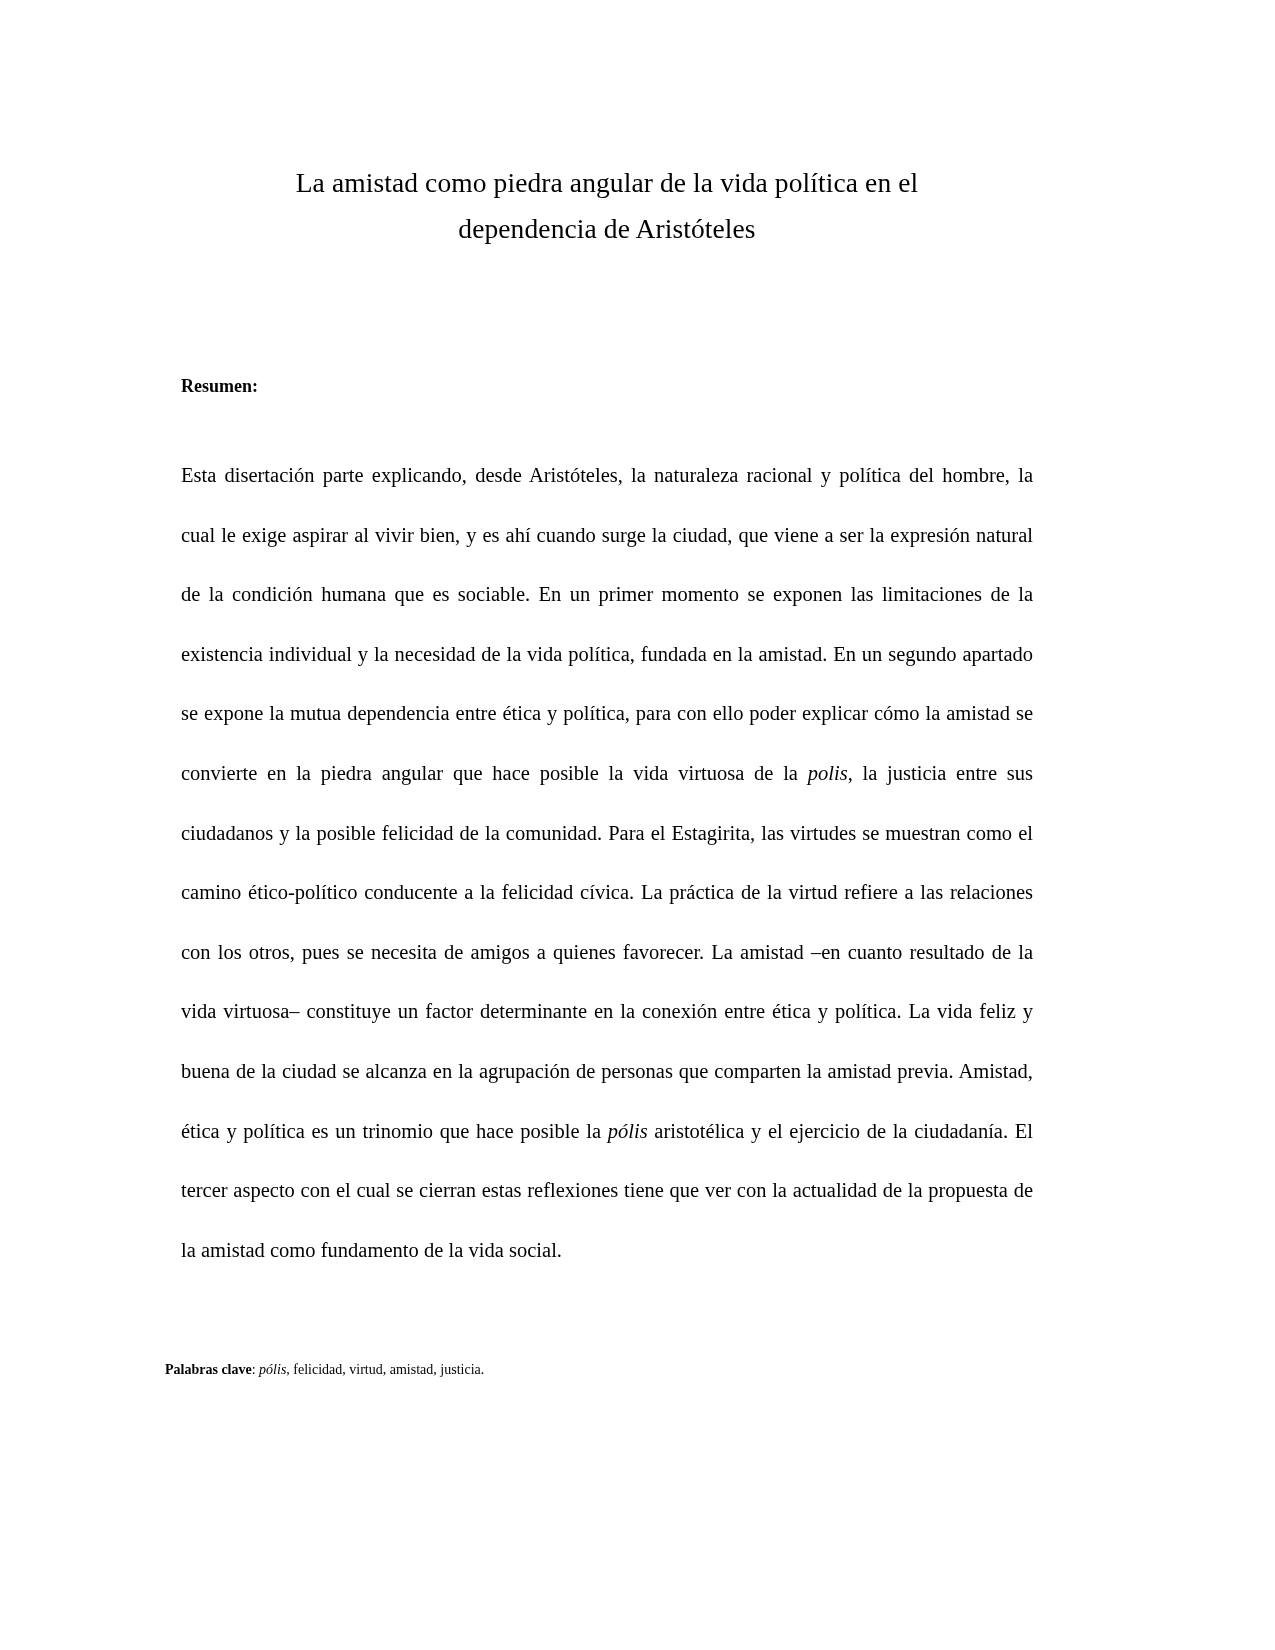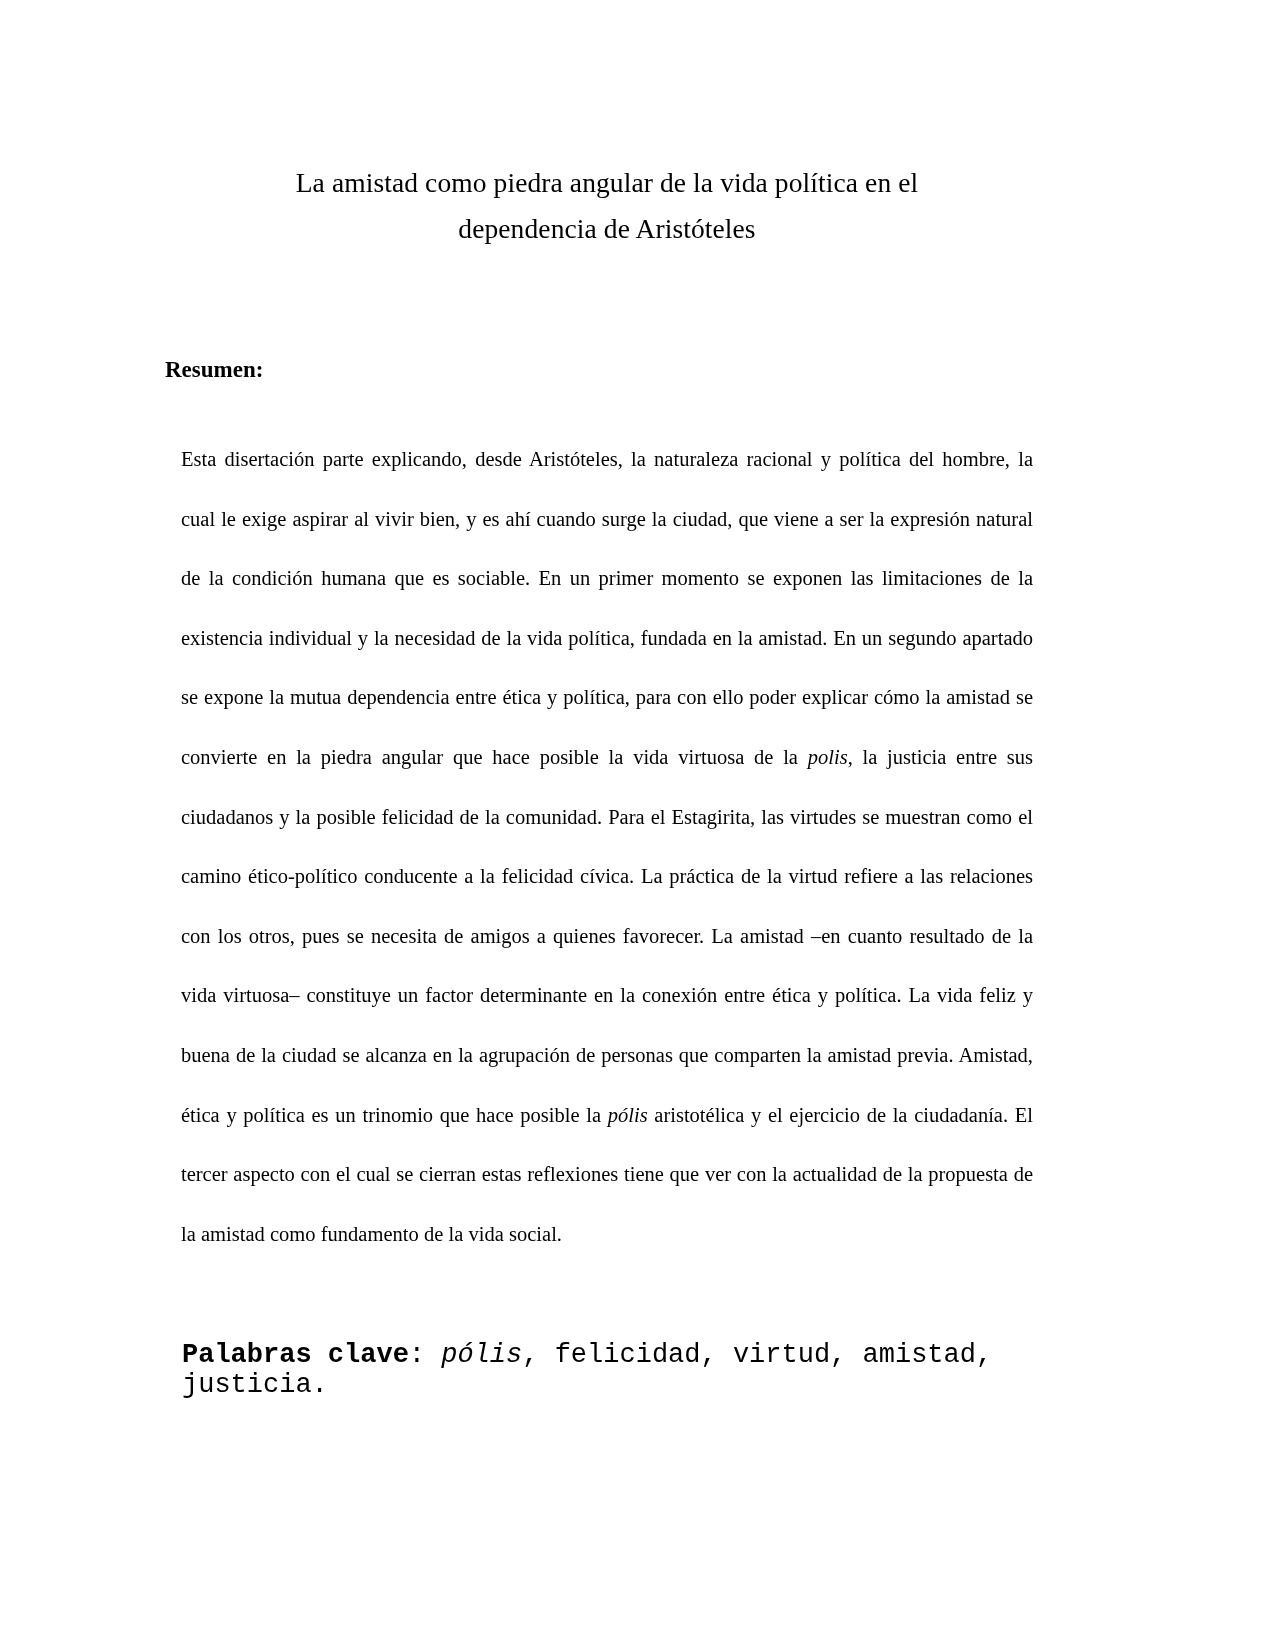--- a/index.html
+++ b/index.html
@@ -34,23 +34,23 @@
     line-height: 46px;
     letter-spacing: 0.1px;
     padding-top: 160px;
   }
   .doc-title .tline {
     display: block;
   }
 
   
   .section-heading {
-    margin: 0;
+    margin: 16px;
     padding: 0;
-    font-size: 23px;
+    font-size: 18px;
     font-weight: bold;
     line-height: 28px;
     padding-top: 104px;
   }
 
   
   .abstract-body {
     margin: 16px;
     padding-top: 30px;
     font-size: 20.5px;
@@ -59,25 +59,24 @@
     text-justify: inter-word;
     hyphens: none;
     word-spacing: 0.1px;
   }
   .abstract-body i {
     font-style: italic;
   }
 
   
   .keywords {
-    margin: 17px;
+    margin: 0;
     padding-top: 59px;
-    font-size: 27px;
+    font-size: 14px;
     line-height: 30px;
-    font-family: Liberation Mono, monospace;
   }
   .keywords .kw-label {
     font-weight: bold;
   }
   .keywords .kw-term-italic {
     font-style: italic;
   }
 </style>
 </head>
 <body>

